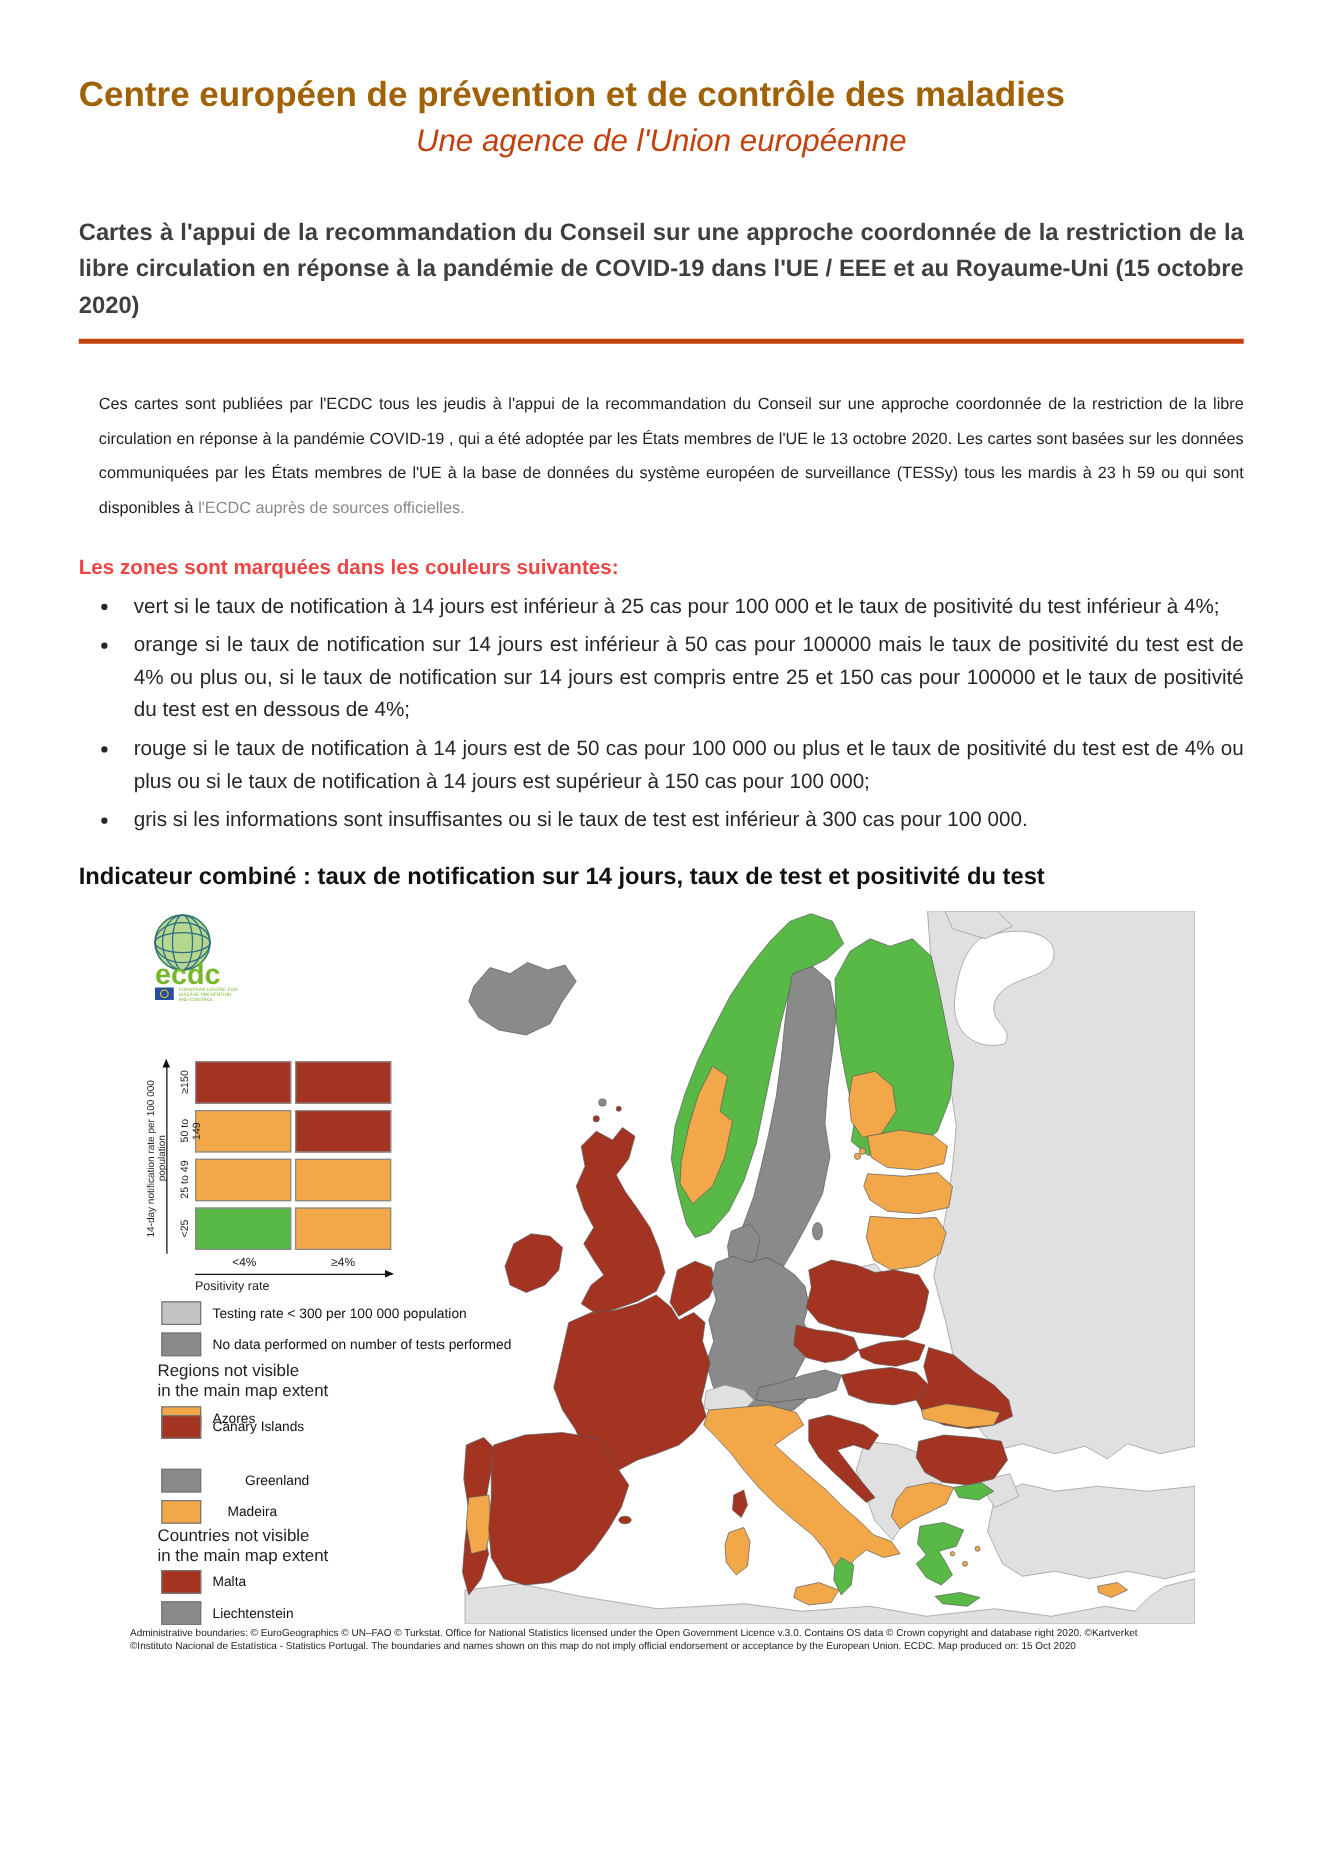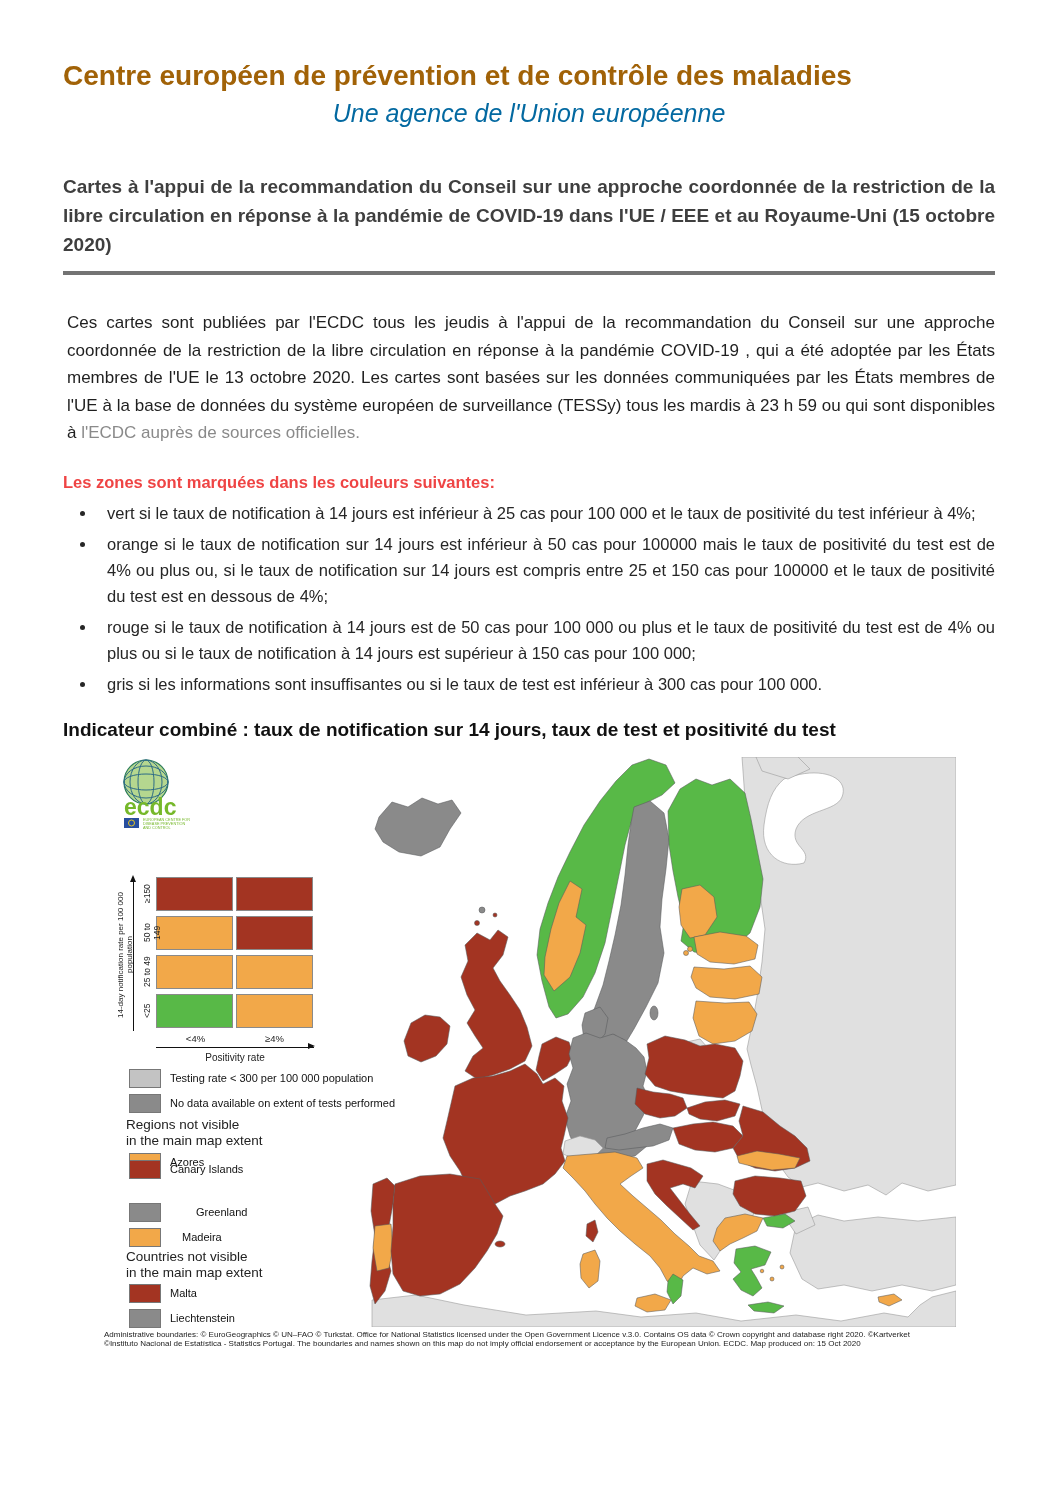--- a/index.html
+++ b/index.html
@@ -1,24 +1,24 @@
 <!DOCTYPE html>
 <html lang="fr"><head>
 <meta charset="utf-8">
 <style>
   html,body{margin:0;padding:0;background:#fff;}
   body{width:1058px;height:1497px;font-family:"Liberation Sans",sans-serif;color:#1f1f1f;position:relative;overflow:hidden;}
   .page{padding:58px 63px 0 63px;}
 
   .doc-title{margin:0;font-size:28px;line-height:1.25;font-weight:bold;color:#a16207;}
-  .doc-subtitle{margin:6px 0 0 0;font-size:25px;font-style:italic;font-weight:normal;color:#0369a1;text-align:center;}
-
-  .section-heading{margin:44px 0 0 0;font-size:19px;line-height:29px;font-weight:bold;color:#3f3f3f;text-align:justify;padding-bottom:12px;border-bottom:4px solid #737373;}
-
-  .intro{margin:34px 0 0 4px;font-size:17px;line-height:27.5px;text-align:justify;color:#1f1f1f;}
+  .doc-subtitle{margin:6px 0 0 0;font-size:25px;font-style:italic;font-weight:normal;color:#c2410c;text-align:center;}
+
+  .section-heading{margin:44px 0 0 0;font-size:19px;line-height:29px;font-weight:bold;color:#3f3f3f;text-align:justify;padding-bottom:12px;border-bottom:4px solid #c2410c;}
+
+  .intro{margin:34px 0 0 16px;font-size:13px;line-height:27.5px;text-align:justify;color:#1f1f1f;}
   .gray{color:#8a8a8a;}
 
   .zones-heading{margin:26px 0 0 0;font-size:16.5px;font-weight:bold;color:#ef4444;}
   ul.zones{margin:8px 0 0 0;padding-left:34px;}
   ul.zones li{font-size:16.5px;line-height:26px;text-align:justify;margin-bottom:5px;padding-left:10px;color:#262626;}
 
   .indicator-heading{margin:22px 0 0 0;font-size:19px;font-weight:bold;color:#111;}
 
   
   .map-figure{position:relative;margin-top:16px;margin-left:33px;width:866px;height:600px;background:#fff;}
@@ -35,21 +35,21 @@
   .mx-yarrow{position:absolute;left:13px;top:4px;height:150px;border-left:1.4px solid #111;}
   .mx-yarrow::before{content:"";position:absolute;left:-4px;top:-6px;border-left:3.5px solid transparent;border-right:3.5px solid transparent;border-bottom:7px solid #111;}
   .mx-grid{margin-left:22px;}
   .mx-row{display:flex;height:34px;margin-bottom:5px;}
   .mx-rowlab{width:14px;writing-mode:vertical-rl;transform:rotate(180deg);font-size:8.5px;color:#222;text-align:center;}
   .mx-cell{width:75px;border:1px solid #8a8a8a;margin-right:3px;}
   .mx-collabs{margin-left:36px;display:flex;width:158px;font-size:9.5px;color:#222;}
   .mx-collabs span{flex:1;text-align:center;}
   .mx-xarrow{margin-left:36px;margin-top:3px;width:158px;border-top:1.7px solid #111;position:relative;}
   .mx-xarrow::after{content:"";position:absolute;right:-1px;top:-4.5px;border-top:3.5px solid transparent;border-bottom:3.5px solid transparent;border-left:7px solid #111;}
-  .mx-xlab{margin-left:36px;width:158px;text-align:center;font-size:10px;color:#222;margin-top:4px;}
+  .mx-xlab{margin-left:36px;width:158px;font-size:10px;color:#222;margin-top:4px;}
 
   .lg-item{position:absolute;display:flex;align-items:center;}
   .sw{width:30px;height:17px;border:1px solid #777;margin-right:9px;flex:none;}
   .lg-item span{font-size:11px;color:#111;white-space:nowrap;}
   .lg-title{position:absolute;left:30px;font-size:13.5px;line-height:16px;color:#222;}
   #note1{left:33px;top:312px;}
   #note2{left:33px;top:337px;}
   #regions-title{top:360px;}
   #reg0{left:33px;top:396px;}
   #reg1{left:33px;top:403px;}
@@ -199,21 +199,21 @@
       <div class="mx-xarrow"></div>
       <div class="mx-xlab">Positivity rate</div>
     </div>
 
     <div class="lg-item" id="note1">
         <div class="sw" style="background: rgb(195, 195, 195);"></div>
         <span>Testing rate &lt; 300 per 100 000 population</span>
       </div>
     <div class="lg-item" id="note2">
         <div class="sw" style="background: rgb(138, 138, 138);"></div>
-        <span>No data available on extent of tests performed</span>
+        <span>No data performed on number of tests performed</span>
       </div>
 
     <div class="lg-title" id="regions-title">
       <div>Regions not visible</div>
       <div>in the main map extent</div>
     </div>
     <div class="lg-item" id="reg0">
         <div class="sw" style="background: rgb(242, 168, 73);"></div>
         <span>Azores</span>
       </div>

